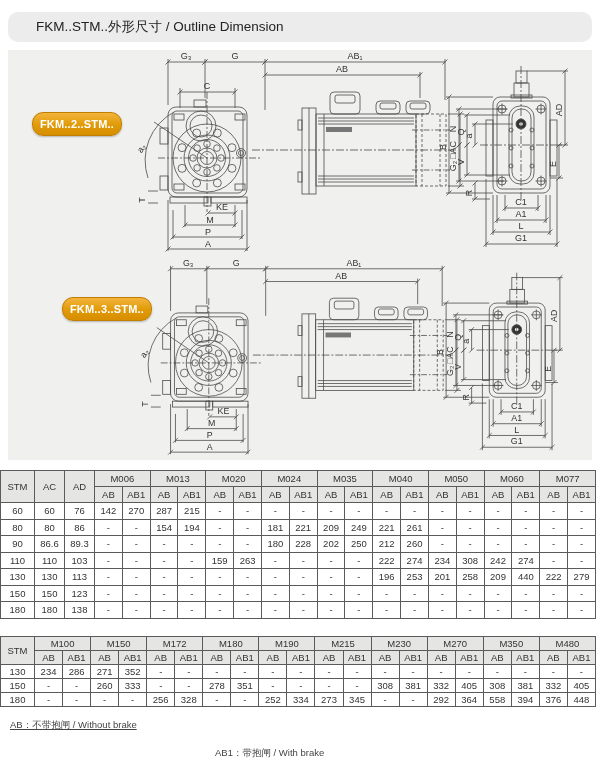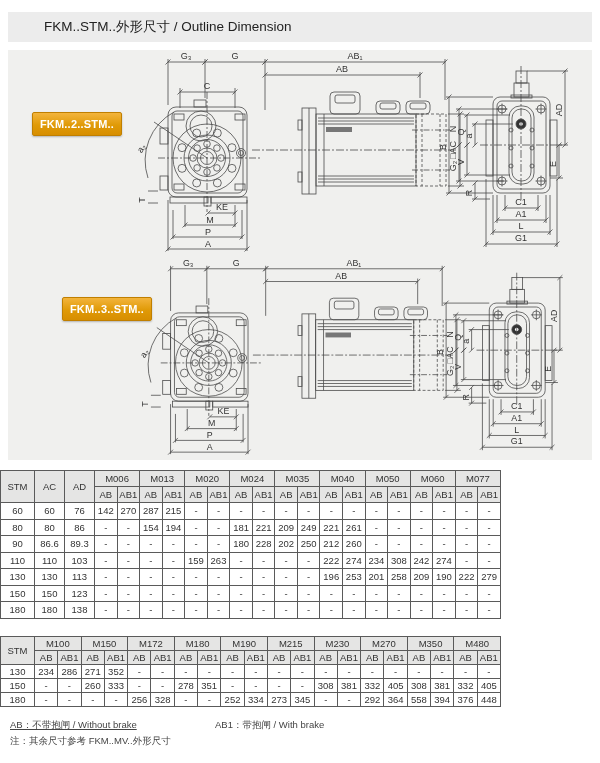--- a/index.html
+++ b/index.html
@@ -1,36 +1,36 @@
 <!DOCTYPE html>
 <html><head>
 <meta charset="utf-8">
 <style>
   html,body{margin:0;padding:0;background:#fff;}
   body{width:600px;height:763px;font-family:"Liberation Sans",sans-serif;position:relative;overflow:hidden;}
   .title-band{position:absolute;left:8px;top:12px;width:584px;height:30px;background:#ececec;
-    display:flex;align-items:center;box-sizing:border-box;padding-left:36px;font-size:13.5px;color:#222;}
+    display:flex;align-items:center;box-sizing:border-box;padding-left:28px;font-size:13.5px;color:#222;border-radius:10px;}
   .panel{position:absolute;left:8px;top:50px;width:584px;height:410px;background:#f0f0ee;}
   .draw-block{position:relative;width:584px;}
   .draw-block svg{display:block;}
-  .badge{position:absolute;left:24px;width:88px;height:22px;border-radius:2px;
+  .badge{position:absolute;left:24px;width:88px;height:22px;border-radius:11px;
     background:linear-gradient(#f3b43c,#e09a07 55%,#d78e00);border:1px solid #c07f00;
     color:#fff;font-size:11px;font-weight:bold;display:flex;align-items:center;justify-content:center;
     box-shadow:0 1px 2px rgba(0,0,0,.25);letter-spacing:.2px;}
   #badge1{top:62px;} #badge2{top:40px;margin-left:30px;}
-  .dim-table{position:absolute;left:8px;width:501px;border-collapse:collapse;table-layout:fixed;
+  .dim-table{position:absolute;left:8px;width:596px;border-collapse:collapse;table-layout:fixed;
     font-size:9.5px;color:#333;background:#fff;}
   .dim-table th,.dim-table td{border:1px solid #5a5a5a;text-align:center;padding:0;overflow:hidden;white-space:nowrap;}
   .dim-table th{background:#e5e5e4;font-weight:normal;height:15px;}
   #table1-wrap{top:470px;} #table2-wrap{top:636px;}
   #table1 td{height:15.5px;} #table2 td{height:13px;} #table2 th{height:13px;}
   .notes{position:absolute;left:10px;top:717px;width:582px;font-size:9.5px;color:#444;line-height:15px;}
   .notes .row1{display:flex;}
   .notes .row1 span:nth-child(1){width:205px;text-decoration:underline;}
-  .notes .row1 span:nth-child(2){width:148px;}
+  .notes .row1 span:nth-child(2){width:148px;margin-top:28px;}
   .notes .row2{display:flex;margin-top:1px;align-items:flex-end;}
   .notes .row2 span:nth-child(1){margin-right:28px;}
   svg text{font-family:"Liberation Sans",sans-serif;}
 </style>
 </head>
 <body>
 
 <div class="title-band">
   <span>FKM..STM..外形尺寸 / Outline Dimension</span>
 </div>
@@ -662,21 +662,21 @@
           <td>-</td>
           <td>-</td>
           <td>-</td>
           <td>-</td>
           <td>-</td>
           <td>196</td>
           <td>253</td>
           <td>201</td>
           <td>258</td>
           <td>209</td>
-          <td>190</td>
+          <td>440</td>
           <td>222</td>
           <td>279</td>
         </tr>
         <tr>
           <td>150</td>
           <td>150</td>
           <td>123</td>
           <td>-</td>
           <td>-</td>
           <td>-</td>

